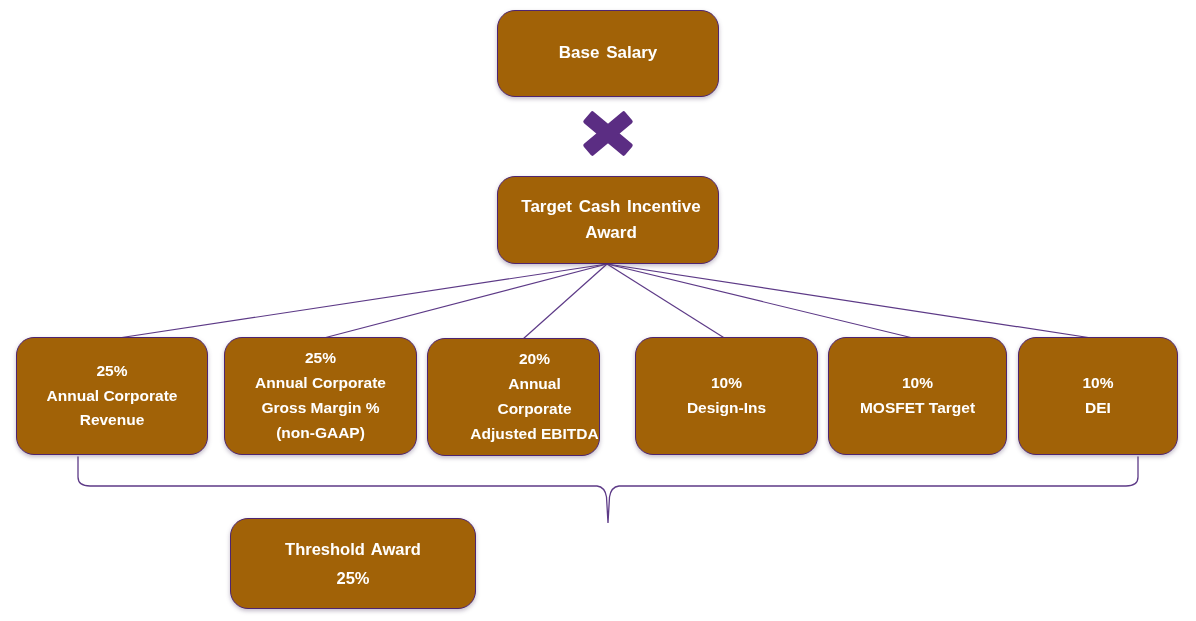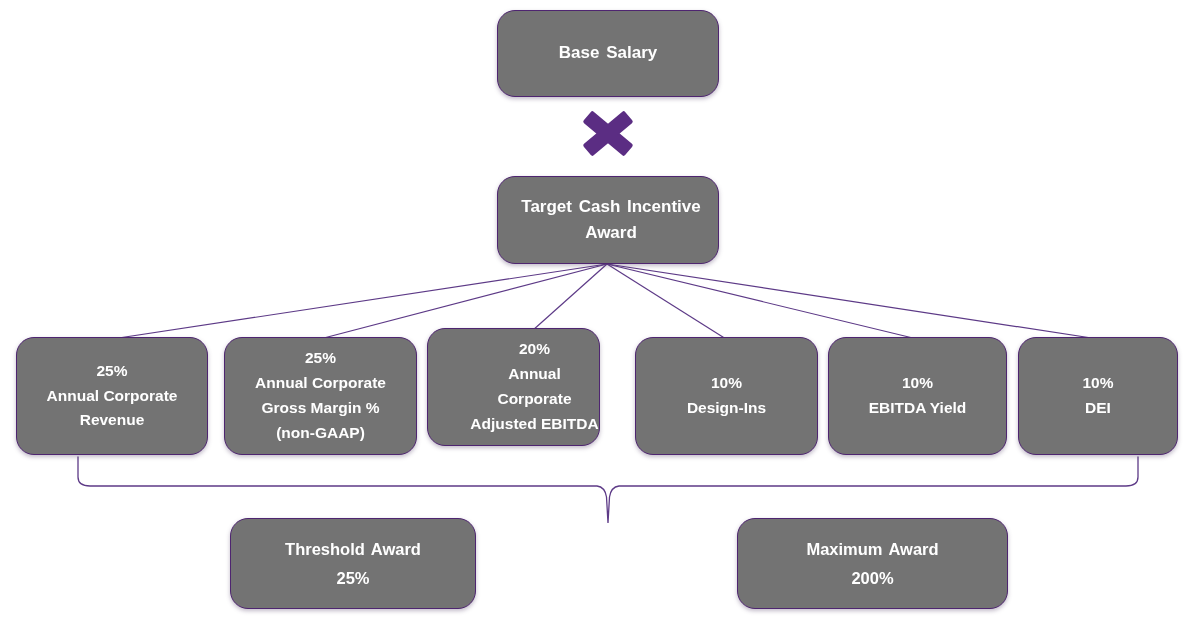--- a/index.html
+++ b/index.html
@@ -6,21 +6,21 @@
   .canvas{
     position:relative;
     width:1196px;height:621px;
     background:#ffffff;
     font-family:"Liberation Sans", sans-serif;
     overflow:hidden;
   }
   .overlay{position:absolute;left:0;top:0;width:1196px;height:621px;pointer-events:none;}
   .pbox{
     position:absolute;
-    background:#737373;
+    background:#a16207;
     border:1px solid #4e2570;
     border-radius:18px;
     color:#ffffff;
     font-weight:bold;
     display:flex;
     flex-direction:column;
     align-items:center;
     justify-content:center;
     text-align:center;
     box-shadow:0 2px 4px rgba(80,60,100,0.35);
@@ -80,44 +80,40 @@
 Revenue</div>
   </div>
 
   <div class="pbox" style="left:224px;top:337px;width:193px;height:118px;">
     <div class="pct">25%</div>
     <div class="mname pre">Annual Corporate
 Gross Margin %
 (non-GAAP)</div>
   </div>
 
-  <div class="pbox" style="left:427px;top:328px;width:173px;height:118px;padding-left:42px;">
+  <div class="pbox" style="left:427px;top:338px;width:173px;height:118px;padding-left:42px;">
     <div class="pct">20%</div>
     <div class="mname pre">Annual Corporate
 Adjusted EBITDA</div>
   </div>
 
   <div class="pbox" style="left:635px;top:337px;width:183px;height:118px;">
     <div class="pct">10%</div>
     <div class="mname pre">Design-Ins</div>
   </div>
 
   <div class="pbox" style="left:828px;top:337px;width:179px;height:118px;">
     <div class="pct">10%</div>
-    <div class="mname pre">EBITDA Yield</div>
+    <div class="mname pre">MOSFET Target</div>
   </div>
 
   <div class="pbox" style="left:1018px;top:337px;width:160px;height:118px;">
     <div class="pct">10%</div>
     <div class="mname pre">DEI</div>
   </div>
 
   <div class="pbox" style="left:230px;top:518px;width:246px;height:91px;">
     <span class="bottext pre">Threshold Award
 25%</span>
   </div>
 
-  <div class="pbox" style="left:737px;top:518px;width:271px;height:91px;">
-    <span class="bottext pre">Maximum Award
-200%</span>
-  </div>
 
 </div>
 
 </body></html>

